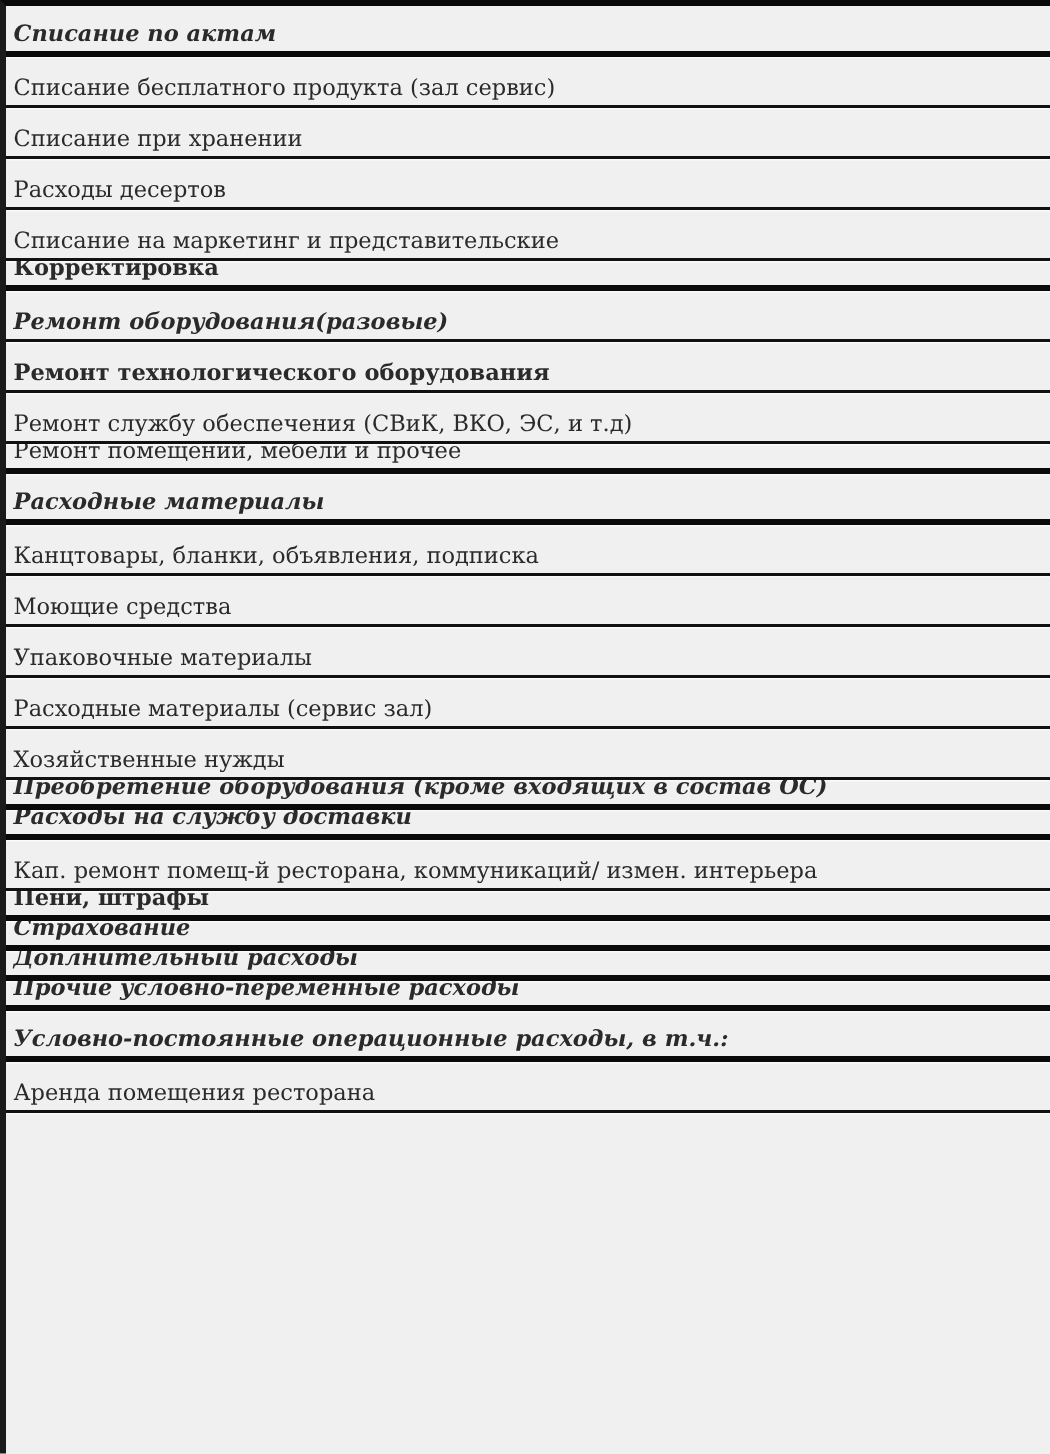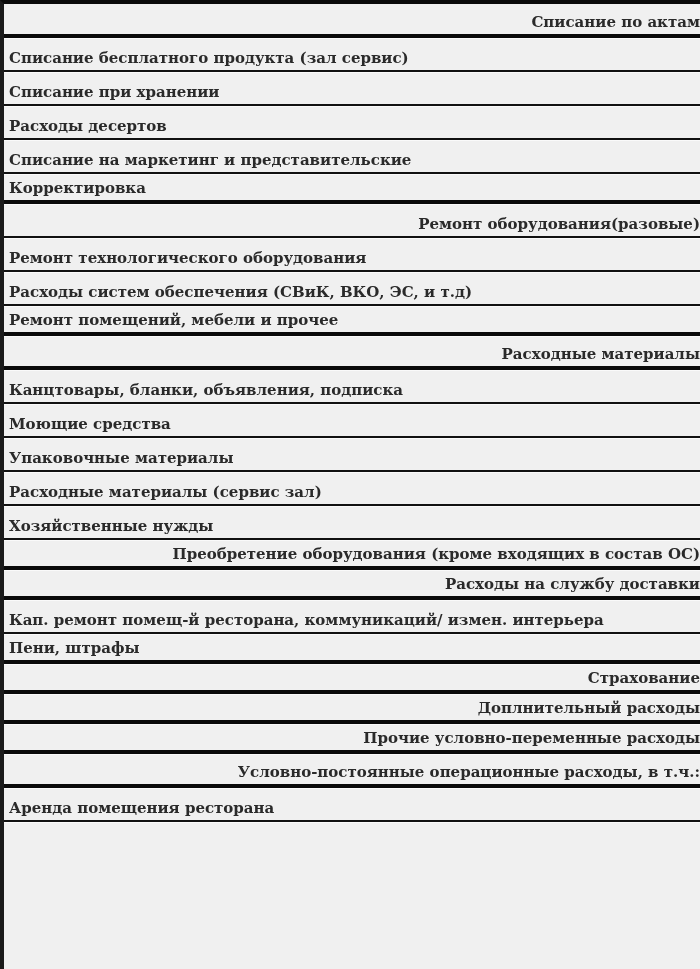--- a/index.html
+++ b/index.html
@@ -12,36 +12,36 @@
     .sheet {
       position: relative;
       width: 700px; height: 969px;
       box-sizing: border-box;
       border-left: 4px solid #1a1a1a;
       border-top: 4px solid #0a0a0a;
       background: #f0f0f0;
     }
     .row {
       position: relative;
-      height: 30px;
+      height: 20px;
       box-sizing: border-box;
       padding-left: 5px;
       display: flex; align-items: flex-end;
       padding-bottom: 3px;
       font-size: 15px;
       white-space: nowrap;
       overflow: hidden;
       border-bottom: 2px solid #111;
       box-shadow: 0 1px 0 #fafafa;
     }
     .row.thick { border-bottom: 4px solid #0a0a0a; }
     .row.tall { height: 34px; }
-    .row.gi { font-weight: bold; justify-content: flex-end; }
+    .row.gi { font-style: italic; font-weight: bold; }
     .row.gb { font-weight: bold; }
-    .row.item { font-weight: bold; }
+    .row.item { font-weight: normal; }
   </style>
 </head>
 <body>
 
 <div class="sheet">
   <div class="row gi thick tall">
       <span>Списание по актам</span>
     </div>
   <div class="row item tall">
       <span>Списание бесплатного продукта (зал сервис)</span>
@@ -58,21 +58,21 @@
   <div class="row gb thick">
       <span>Корректировка</span>
     </div>
   <div class="row gi tall">
       <span>Ремонт оборудования(разовые)</span>
     </div>
   <div class="row gb tall">
       <span>Ремонт технологического оборудования</span>
     </div>
   <div class="row item tall">
-      <span>Расходы систем обеспечения (СВиК, ВКО, ЭС, и т.д)</span>
+      <span>Ремонт службу обеспечения (СВиК, ВКО, ЭС, и т.д)</span>
     </div>
   <div class="row item thick">
       <span>Ремонт помещений, мебели и прочее</span>
     </div>
   <div class="row gi thick tall">
       <span>Расходные материалы</span>
     </div>
   <div class="row item tall">
       <span>Канцтовары, бланки, объявления, подписка</span>
     </div>

